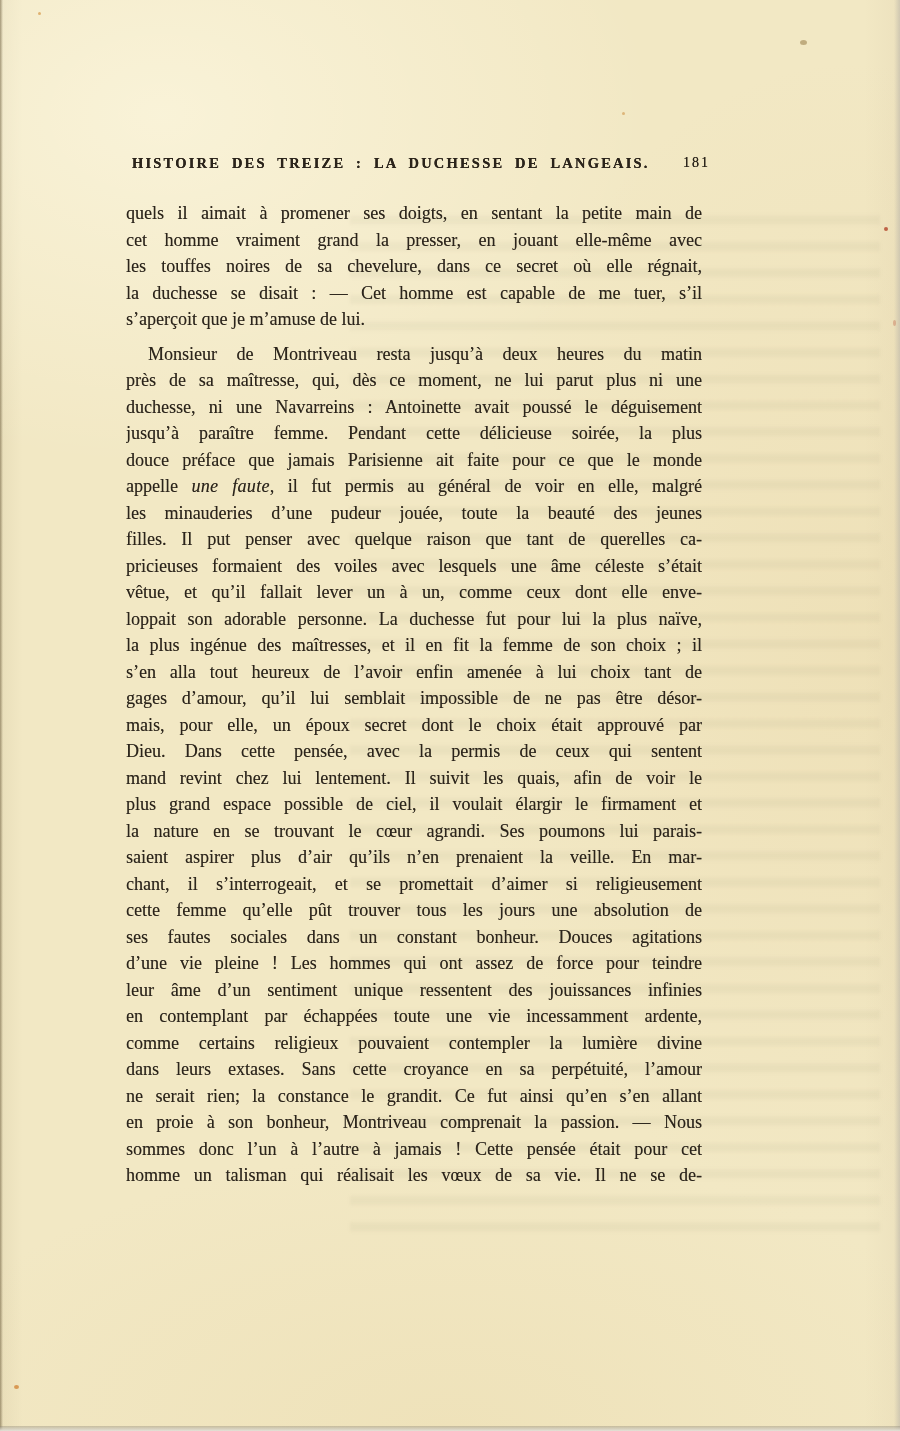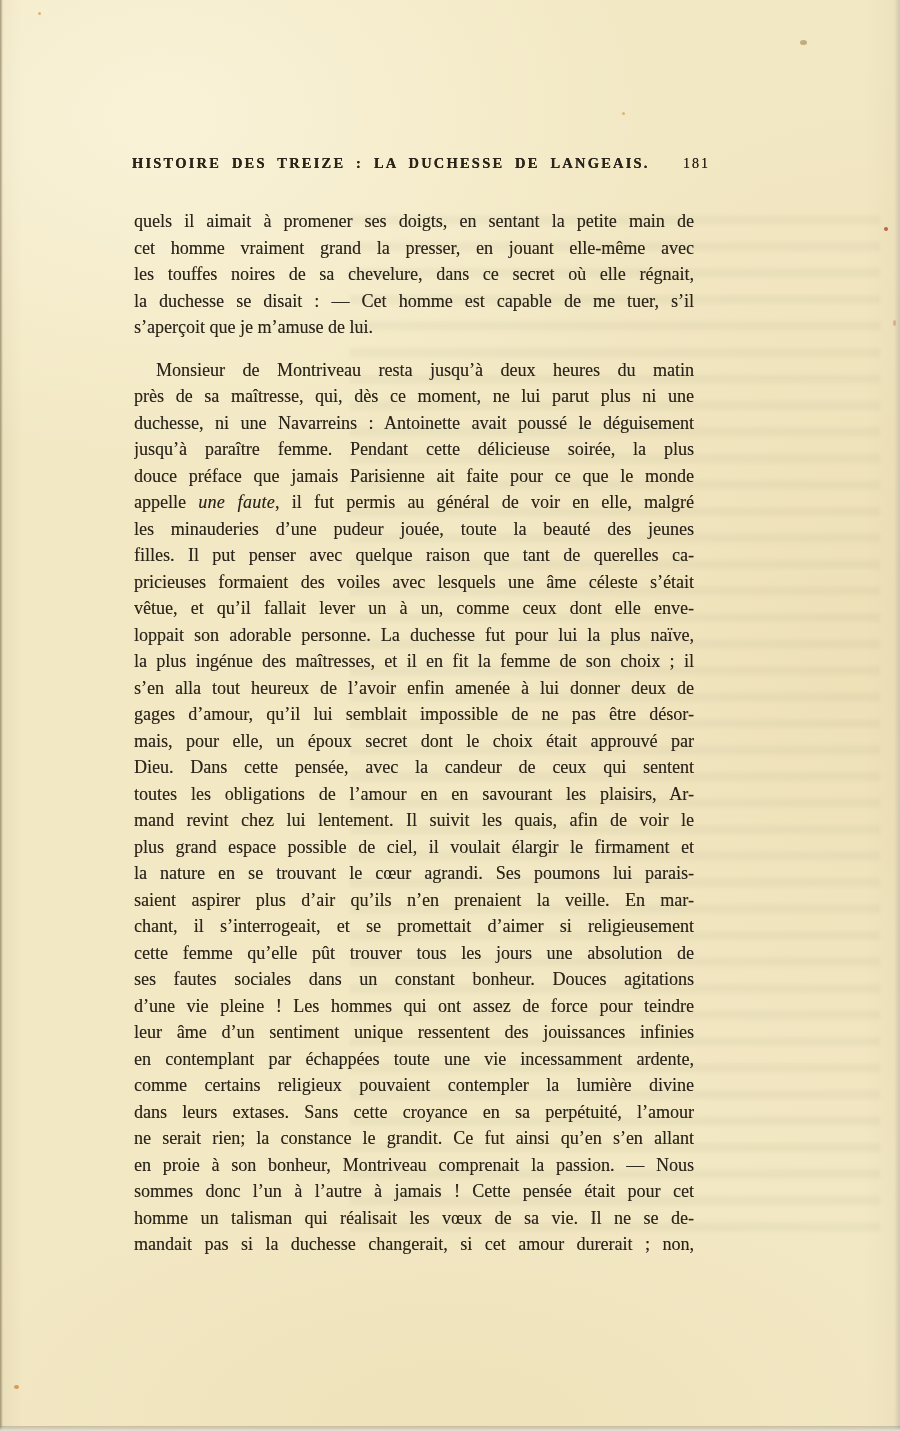--- a/index.html
+++ b/index.html
@@ -23,39 +23,39 @@
     background:
       repeating-linear-gradient(to bottom,
         rgba(0,0,0,0) 0px, rgba(0,0,0,0) 9px,
         rgba(124,114,86,0.06) 12px, rgba(124,114,86,0.06) 18px,
         rgba(0,0,0,0) 21px, rgba(0,0,0,0) 26.5px);
     filter: blur(1.5px);
     pointer-events: none;
   }
   .page-header {
     position: absolute; left: 118px; top: 155px; width: 592px;
-    display: flex; justify-content: space-between; align-items: flex-end;
+    display: flex; justify-content: space-between; align-items: flex-start;
     color: var(--ink, #2b241b);
   }
   .running-title {
     font-weight: 700; font-size: 14.5px;
     letter-spacing: 2.2px; word-spacing: 5px;
     padding-left: 14px;
     text-shadow: 0 0 0.5px currentColor;
   }
   .page-number {
     font-size: 14px; letter-spacing: 2px;
     text-shadow: 0 0 0.4px currentColor;
   }
   .text-block {
     position: absolute; left: 118px; top: 192px; width: 592px;
     font-size: 18px; color: var(--ink, #2b241b);
     text-shadow: 0.2px 0.2px 0.4px rgba(43,36,27,0.45);
   }
-  .paragraph { margin: 16px; }
+  .paragraph { margin: 8px; }
   .line {
     text-align: justify; text-align-last: justify;
     line-height: 26.5px; height: 26.5px; overflow: hidden;
   }
   .line.indent { text-indent: 22px; }
   .line.flush-left { text-align-last: left; }
   .line em { letter-spacing: 0.3px; }
   
   .edge-left {
     position: absolute; left: 0; top: 0; width: 3px; height: 100%;
@@ -102,42 +102,40 @@
         <div class="line">duchesse, ni une Navarreins : Antoinette avait poussé le déguisement</div>
         <div class="line">jusqu’à paraître femme. Pendant cette délicieuse soirée, la plus</div>
         <div class="line">douce préface que jamais Parisienne ait faite pour ce que le monde</div>
         <div class="line">appelle <em>une faute</em>, il fut permis au général de voir en elle, malgré</div>
         <div class="line">les minauderies d’une pudeur jouée, toute la beauté des jeunes</div>
         <div class="line">filles. Il put penser avec quelque raison que tant de querelles ca-</div>
         <div class="line">pricieuses formaient des voiles avec lesquels une âme céleste s’était</div>
         <div class="line">vêtue, et qu’il fallait lever un à un, comme ceux dont elle enve-</div>
         <div class="line">loppait son adorable personne. La duchesse fut pour lui la plus naïve,</div>
         <div class="line">la plus ingénue des maîtresses, et il en fit la femme de son choix ; il</div>
-        <div class="line">s’en alla tout heureux de l’avoir enfin amenée à lui donner deux de</div>
+        <div class="line">s’en alla tout heureux de l’avoir enfin amenée à lui choix tant de</div>
         <div class="line">gages d’amour, qu’il lui semblait impossible de ne pas être désor-</div>
         <div class="line">mais, pour elle, un époux secret dont le choix était approuvé par</div>
-        <div class="line">Dieu. Dans cette pensée, avec la candeur de ceux qui sentent</div>
-        <div class="line">toutes les obligations de l’amour en en savourant les plaisirs, Ar-</div>
+        <div class="line">Dieu. Dans cette pensée, avec la permis de ceux qui sentent</div>
         <div class="line">mand revint chez lui lentement. Il suivit les quais, afin de voir le</div>
         <div class="line">plus grand espace possible de ciel, il voulait élargir le firmament et</div>
         <div class="line">la nature en se trouvant le cœur agrandi. Ses poumons lui parais-</div>
         <div class="line">saient aspirer plus d’air qu’ils n’en prenaient la veille. En mar-</div>
         <div class="line">chant, il s’interrogeait, et se promettait d’aimer si religieusement</div>
         <div class="line">cette femme qu’elle pût trouver tous les jours une absolution de</div>
         <div class="line">ses fautes sociales dans un constant bonheur. Douces agitations</div>
         <div class="line">d’une vie pleine ! Les hommes qui ont assez de force pour teindre</div>
         <div class="line">leur âme d’un sentiment unique ressentent des jouissances infinies</div>
         <div class="line">en contemplant par échappées toute une vie incessamment ardente,</div>
         <div class="line">comme certains religieux pouvaient contempler la lumière divine</div>
         <div class="line">dans leurs extases. Sans cette croyance en sa perpétuité, l’amour</div>
         <div class="line">ne serait rien; la constance le grandit. Ce fut ainsi qu’en s’en allant</div>
         <div class="line">en proie à son bonheur, Montriveau comprenait la passion. — Nous</div>
         <div class="line">sommes donc l’un à l’autre à jamais ! Cette pensée était pour cet</div>
         <div class="line">homme un talisman qui réalisait les vœux de sa vie. Il ne se de-</div>
-        <div class="line">mandait pas si la duchesse changerait, si cet amour durerait ; non,</div>
       </div>
     </div>
 
   <div class="edge-left"></div>
   <div class="edge-right"></div>
   <div class="edge-bottom"></div>
   <div class="speck speck-1"></div>
   <div class="speck speck-2"></div>
   <div class="speck speck-3"></div>
   <div class="speck speck-4"></div>

